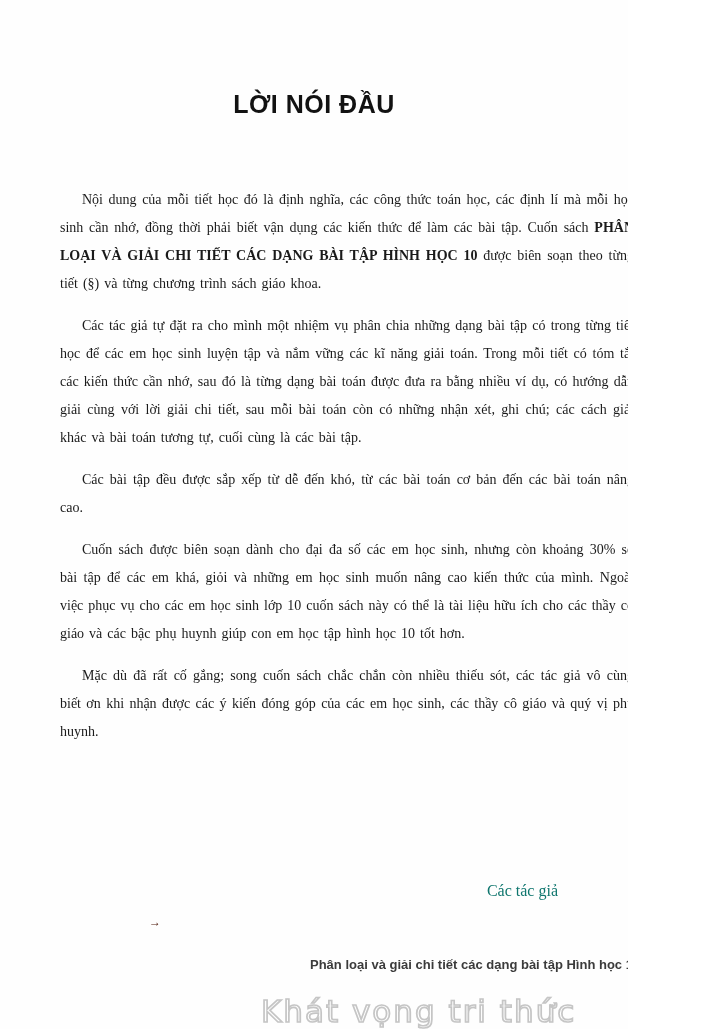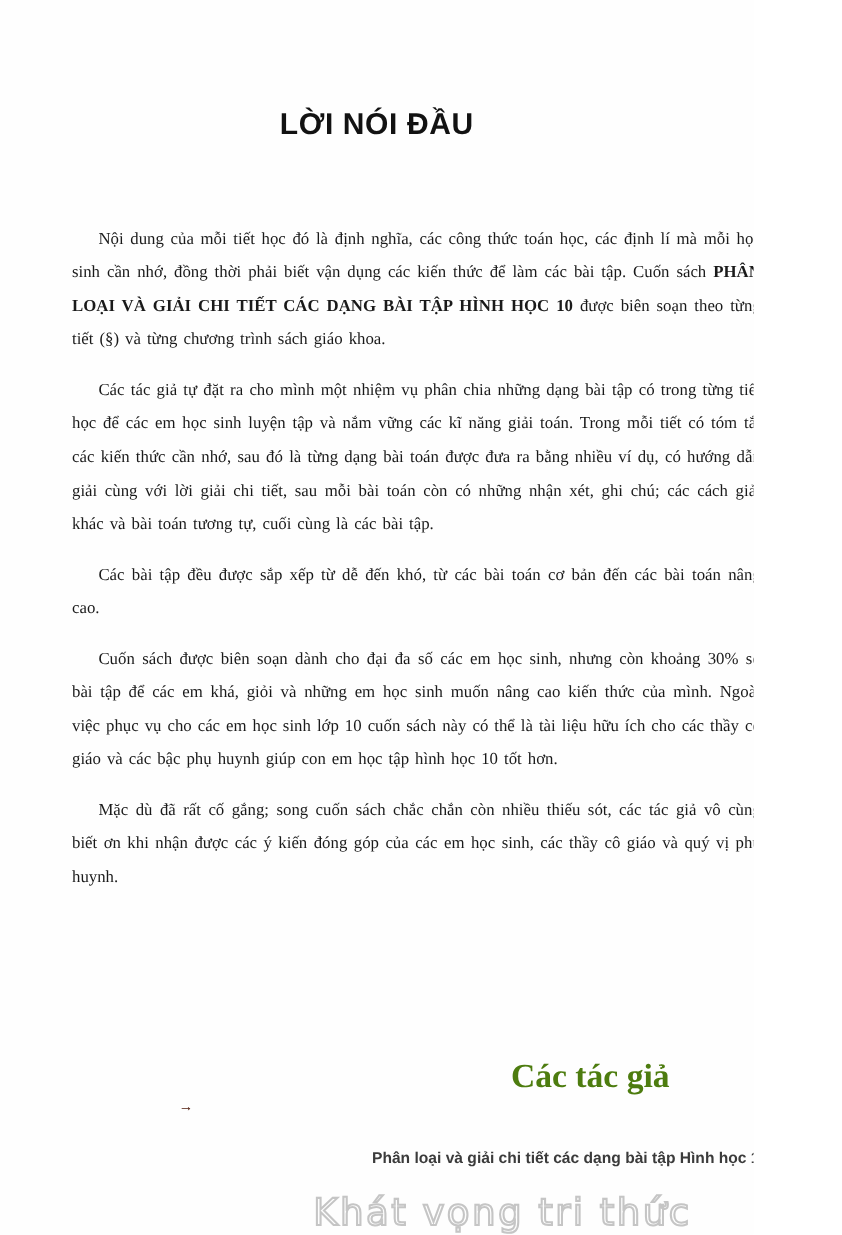--- a/index.html
+++ b/index.html
@@ -26,21 +26,21 @@
   .body-block p {
     margin:0 0 14px 0;
     font-size:14px; line-height:28px;
     text-align:justify; text-indent:22px;
     color:#1a1a1a;
     word-spacing:1.5px;
   }
   .body-block p span.b { font-weight:bold; }
   .signature {
     position:absolute; top:882px; right:70px;
-    font-size:28px; font-weight:bold; color:#4d7c0f;
+    font-size:16px; font-weight:normal; color:#0f766e;
     z-index:3;
   }
   
   .wm {
     position:absolute;
     font-family:"DejaVu Sans", sans-serif;
     color:#e0e0e0;
     z-index:1;
     line-height:1;
     white-space:nowrap;

